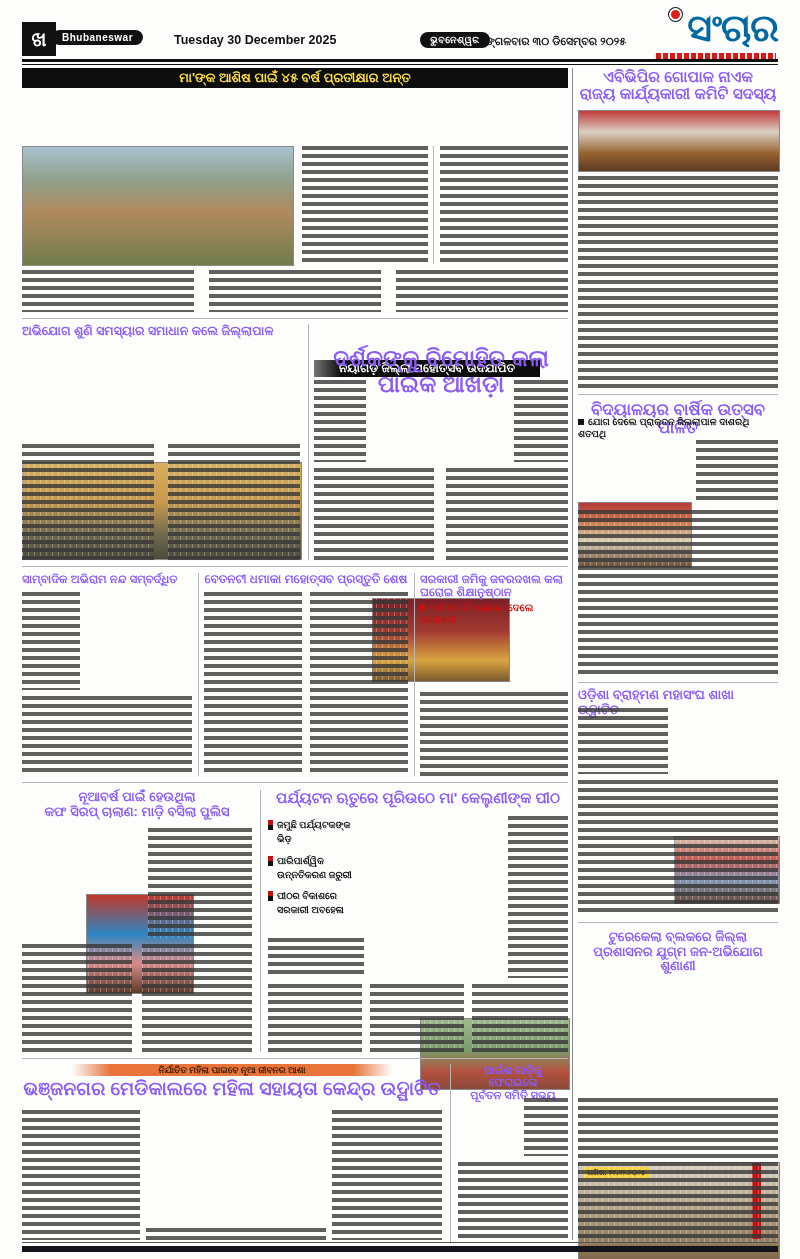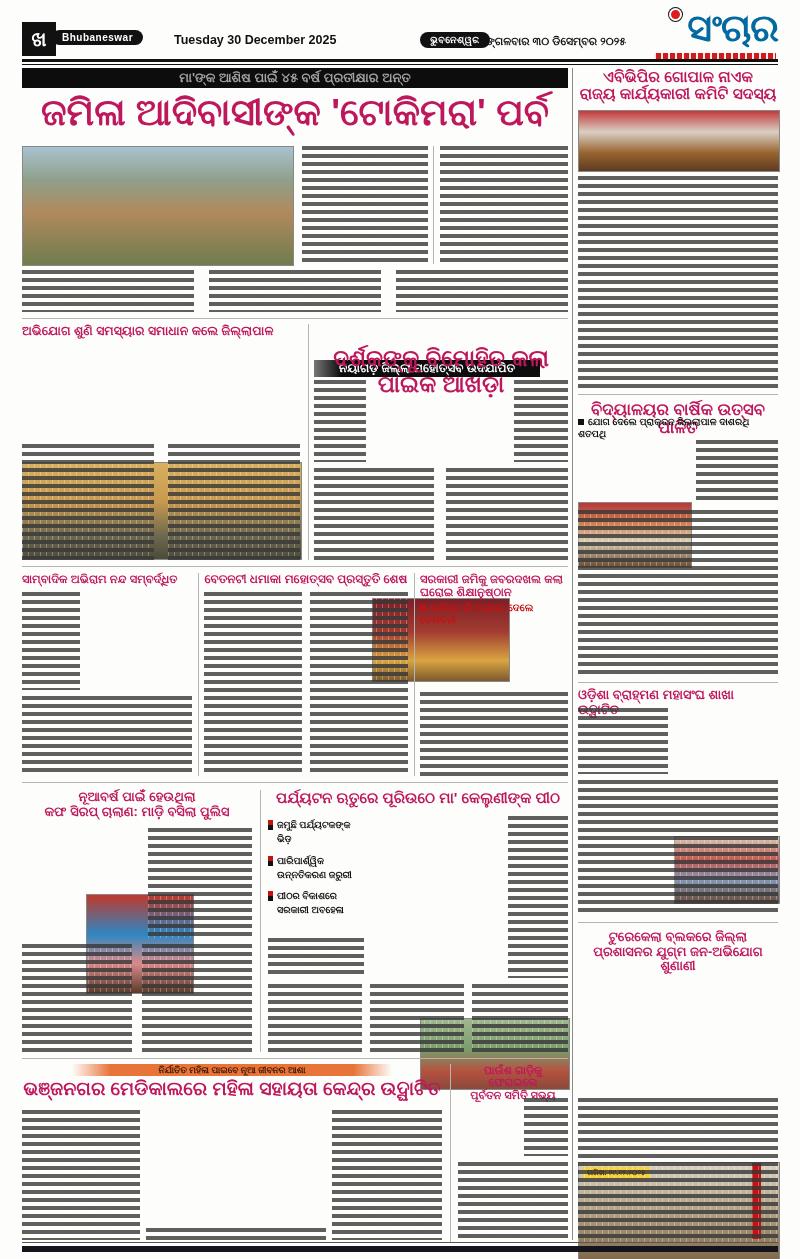--- a/index.html
+++ b/index.html
@@ -24,25 +24,25 @@
   .hdr-rule{position:absolute;left:22px;top:59px;width:756px;height:3px;background:#111;}
   .hdr-rule2{position:absolute;left:22px;top:64px;width:756px;height:1px;background:#111;}
   
   .leftsec{position:absolute;left:22px;top:68px;width:546px;height:1174px;}
   .rightcol{position:absolute;left:578px;top:68px;width:200px;height:1174px;}
   .vmain{position:absolute;left:572px;top:68px;height:1172px;width:1px;background:#8a8a8a;}
   .footer-bar{position:absolute;left:22px;top:1246px;width:756px;height:6px;background:#14141c;}
   .footer-line{position:absolute;left:22px;top:1242px;width:756px;height:1px;background:#555;}
   
   .abs{position:absolute;}
-  .kicker-black{background:#0d0d0d;color:#a3a3a3;font-weight:bold;text-align:center;
+  .kicker-black{background:#0d0d0d;color:#fde047;font-weight:bold;text-align:center;
                 font-size:13px;line-height:20px;}
   .kicker-fade{background:linear-gradient(90deg,#777 0,#0d0d0d 12%,#0d0d0d 80%,#0d0d0d 100%);
                color:#fff;font-weight:bold;font-size:12px;line-height:17px;text-align:center;margin-top:36px;}
-  .hl{font-weight:bold;color:#be185d;line-height:1.12;}
+  .hl{font-weight:bold;color:#8b5cf6;line-height:1.12;}
   .ctr{text-align:center;}
   .tf{background-image:repeating-linear-gradient(to bottom,#383838 0px,#383838 3.6px,transparent 3.6px,transparent 8px),
       repeating-linear-gradient(to right,rgba(255,255,255,.35) 0 1px,transparent 1px 6px);
       opacity:.8;}
   .hdivider{background:#b5b5b5;height:1px;}
   .vdivider{background:#b5b5b5;width:1px;}
   .photo{position:relative;overflow:hidden;border:1px solid #888;}
   .redsub{color:#c41212;font-weight:bold;}
   .sq{display:inline-block;width:6px;height:6px;background:#c41212;margin-right:4px;}
   .sqb{display:inline-block;width:6px;height:6px;background:#111;margin-right:4px;}
@@ -84,21 +84,20 @@
       <div class="mast-strip"></div>
     </div>
   </div>
   <div class="hdr-rule"></div>
   <div class="hdr-rule2"></div>
   <div class="vmain"></div>
 
   <div class="leftsec">
 
     <div class="abs kicker-black" style="left:0;top:0;width:546px;height:20px;">ମା'ଙ୍କ ଆଶିଷ ପାଇଁ ୪୫ ବର୍ଷ ପ୍ରତୀକ୍ଷାର ଅନ୍ତ</div>
-    <div class="abs hl ctr" style="left:0;top:24px;width:546px;font-size:37px;">ଜମିଳା ଆଦିବାସୀଙ୍କ 'ଟୋକିମରା' ପର୍ବ</div>
     <div class="abs photo p-festival" style="left:0;top:78px;width:270px;height:118px;"></div>
     <div class="abs tf" style="left:280px;top:78px;width:126px;height:118px;"></div>
     <div class="abs vdivider" style="left:411px;top:78px;height:118px;"></div>
     <div class="abs tf" style="left:418px;top:78px;width:128px;height:118px;"></div>
     <div class="abs tf" style="left:0;top:202px;width:172px;height:42px;"></div>
     <div class="abs tf" style="left:187px;top:202px;width:172px;height:42px;"></div>
     <div class="abs tf" style="left:374px;top:202px;width:172px;height:42px;"></div>
     <div class="abs hdivider" style="left:0;top:250px;width:546px;"></div>
 
     <div class="abs hl" style="left:0;top:256px;width:278px;font-size:12.5px;">ଅଭିଯୋଗ ଶୁଣି ସମସ୍ୟାର ସମାଧାନ କଲେ ଜିଲ୍ଲାପାଳ</div>

